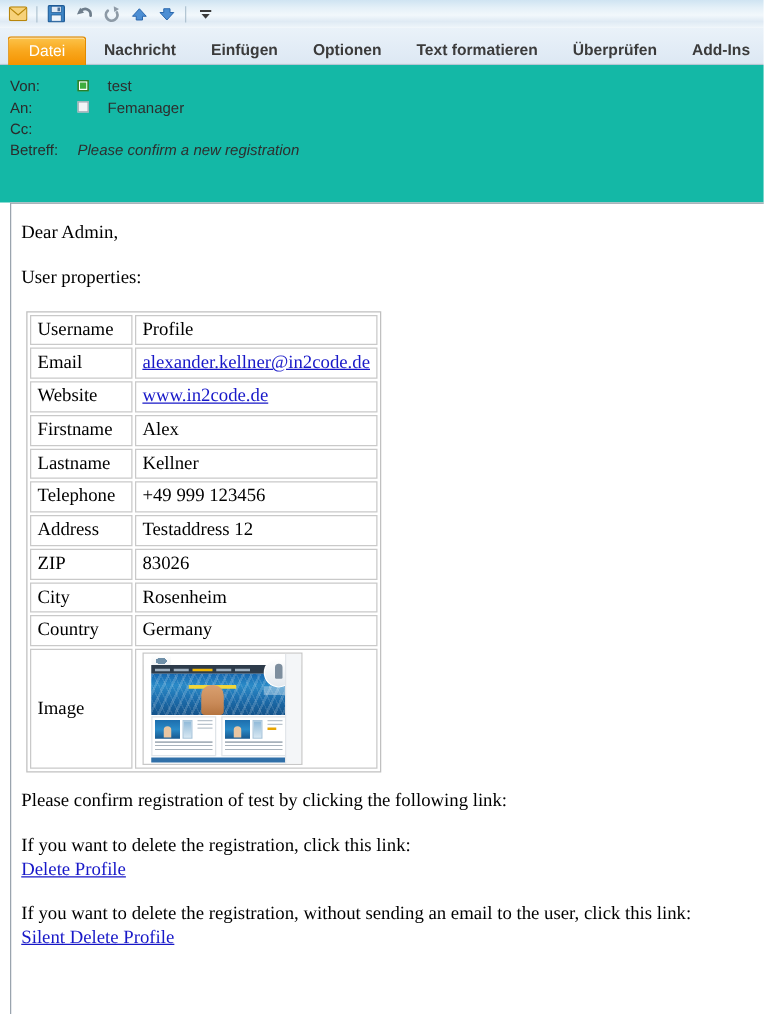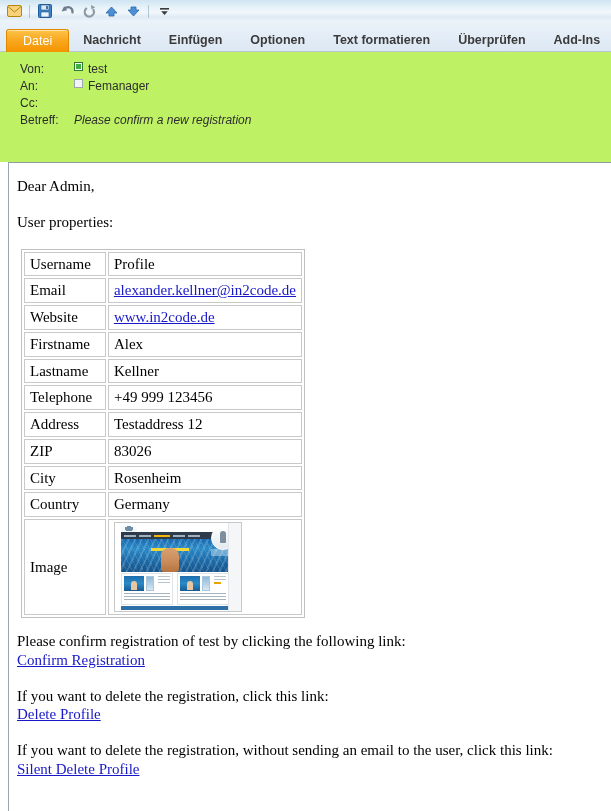--- a/index.html
+++ b/index.html
@@ -74,41 +74,42 @@
     border-radius: 3px 3px 0 0;
     font-weight: normal;
     padding: 0 16px;
     height: 22px;
     line-height: 22px;
     box-shadow: inset 0 1px 0 rgba(255,255,255,.5);
   }
 
   
   .headerpane {
-    background: #bef264;
-    padding: 8px 0 0 12px;
+    background: #14b8a6;
+    padding: 8px 0 0 0;
     height: 110px;
     box-sizing: border-box;
   }
   .hrow {
     display: flex;
     align-items: center;
     height: 17px;
     padding-left: 8px;
     font-size: 12px;
     color: #2e2e2e;
   }
   .hlabel {
     width: 54px;
     flex: 0 0 54px;
     color: #2b2b2b;
   }
   .hvalue {
     display: flex;
-    gap: 5px;
+    align-items: center;
+    gap: 15px;
   }
   .presence {
     width: 9px; height: 9px;
     display: inline-block;
     box-sizing: border-box;
   }
   .presence.online {
     background: #3fae3f;
     border: 1px solid #2a7d2a;
     box-shadow: inset 0 0 0 1px #ffffff;
@@ -507,21 +508,20 @@
               <span class="t-footer"></span>
               <span class="t-right-edge"></span>
             </span>
           </td>
         </tr>
       </tbody>
     </table>
 
     <p>
       <span>Please confirm registration of test by clicking the following link:</span><br>
-      <a href="#">Confirm Registration</a>
     </p>
 
     <p>
       <span>If you want to delete the registration, click this link:</span><br>
       <a href="#">Delete Profile</a>
     </p>
 
     <p>
       <span>If you want to delete the registration, without sending an email to the user, click this link:</span><br>
       <a href="#">Silent Delete Profile</a>

